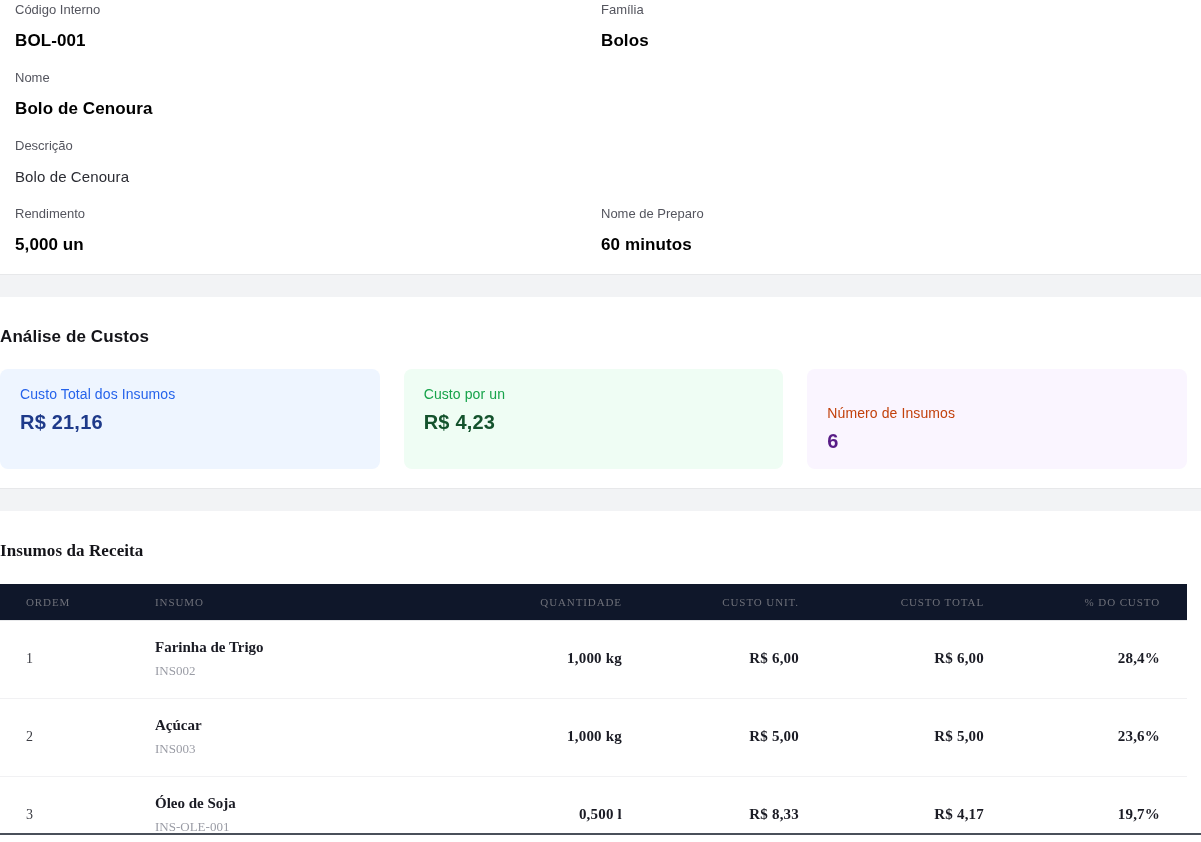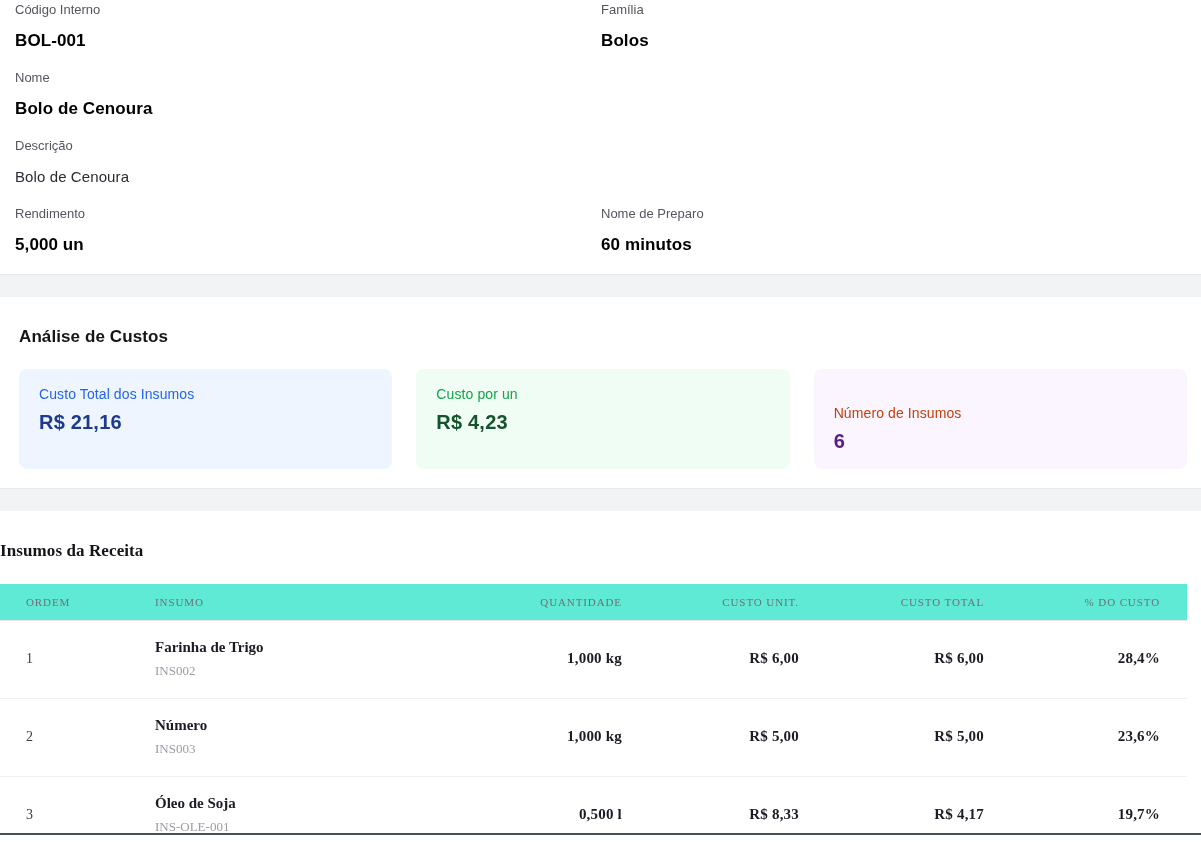--- a/index.html
+++ b/index.html
@@ -16,32 +16,32 @@
   .field { margin-bottom: 18px; }
   .field-label { font-size: 13px; line-height: 16px; color: #54555e; margin-bottom: 12px; }
   .field-value { font-size: 17px; line-height: 22px; font-weight: 700; color: #000000; letter-spacing: .1px; }
   .field-value.regular { font-weight: 400; font-size: 15px; color: #2b2c33; }
   .cell-empty { }
 
   
   .band { height: 23px; background: #f2f3f5; border-top: 1px solid #e7e8ea; }
 
   
-  .costs { padding: 30px 14px 19px 19px; }
+  .costs { padding: 30px 14px 19px 0; }
   .section-title { font-size: 17px; font-weight: 700; color: #141419; margin: 0 0 22px 0; letter-spacing: .1px; }
   .cards { display: flex; gap: 24px; }
   .card { flex: 1 1 0; border-radius: 8px; padding: 17px 20px 16px; }
   .card-label { font-size: 14px; font-weight: 500; margin-bottom: 9px; letter-spacing: .1px; }
   .card-value { font-size: 20px; font-weight: 700; letter-spacing: .2px; }
 
   
   .ingredients { padding: 30px 14px 0 0; font-family: Liberation Serif, serif; }
   .tgrid { display: grid; grid-template-columns: 129px 1fr 160px 177px 185px 203px; align-items: center; }
   .thead {
-    background: #5eead4; border-bottom: 1px solid #e8e9eb; height: 37px;
+    background: #0f172a; border-bottom: 1px solid #e8e9eb; height: 37px;
     font-size: 11px; font-weight: 500; letter-spacing: .9px; color: #6e7079;
     text-transform: uppercase;
   }
   .th, .td { overflow: hidden; white-space: nowrap; }
   .c-left { padding-left: 26px; text-align: left; }
   .c-right { text-align: right; }
   .c-last { padding-right: 27px; }
   .trow { border-bottom: 1px solid #f1f1f3; padding: 16px 0 18px; }
   .ordem { font-size: 14px; color: #3c3d44; }
   .insumo-name { font-size: 15px; font-weight: 700; color: #1a1b24; line-height: 20px; }
@@ -139,21 +139,21 @@
     </div>
     <div class="td c-right num">1,000 kg</div>
     <div class="td c-right num">R$ 6,00</div>
     <div class="td c-right num">R$ 6,00</div>
     <div class="td c-right num c-last">28,4%</div>
   </div>
 
   <div class="tgrid trow">
     <div class="td c-left ordem">2</div>
     <div class="td c-left">
-      <div class="insumo-name">Número</div>
+      <div class="insumo-name">Açúcar</div>
       <div class="insumo-code">INS003</div>
     </div>
     <div class="td c-right num">1,000 kg</div>
     <div class="td c-right num">R$ 5,00</div>
     <div class="td c-right num">R$ 5,00</div>
     <div class="td c-right num c-last">23,6%</div>
   </div>
 
   <div class="tgrid trow" style="border-bottom:none">
     <div class="td c-left ordem">3</div>

